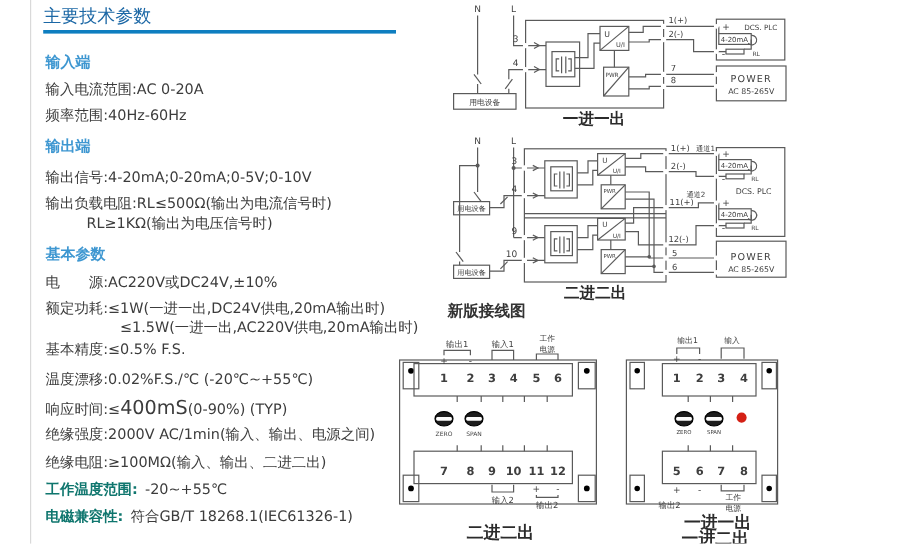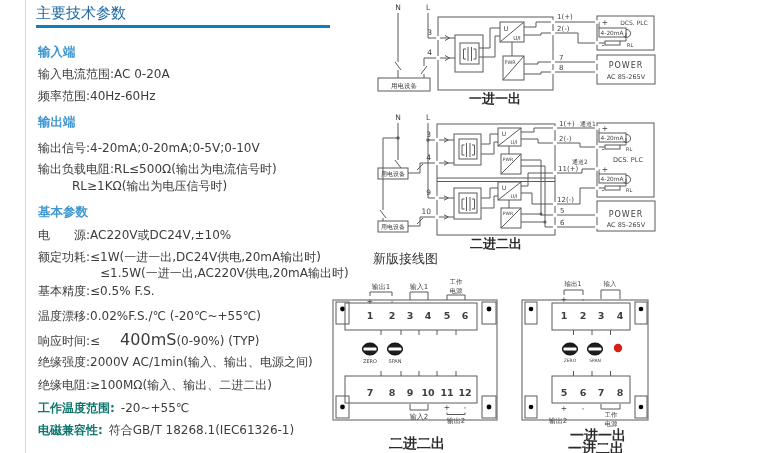--- a/index.html
+++ b/index.html
@@ -4,32 +4,32 @@
 <style>
   html,body{margin:0;padding:0;}
   body{width:762px;height:453px;position:relative;overflow:hidden;background:#fff;
        font-family:"DejaVu Sans","Liberation Sans",sans-serif;color:#3c3c3c;}
   .vline{position:absolute;left:25px;top:0;width:1px;height:453px;background:#d9d9d9;}
   .title{position:absolute;left:36px;top:4px;font-size:15px;font-weight:normal;color:#1b67a5;white-space:nowrap;}
   .title-underline{position:absolute;left:36px;top:25px;width:294px;height:3px;background:#0e7ec0;}
   .spec{position:absolute;left:38px;font-size:12px;color:#3c3c3c;white-space:nowrap;}
   .spec-h{position:absolute;left:38px;font-size:12.5px;font-weight:bold;color:#3e97d1;white-space:nowrap;}
   .blue-label{color:#0f766e;font-weight:bold;margin-right:6px;}
-  .big{font-size:16px;margin-left:20px;}
+  .big{font-size:16px;}
   .diag{position:absolute;}
   .diag path,.diag rect,.diag line{stroke:#5a5a5a;fill:none;stroke-width:1;}
   .diag text{fill:#3f3f3f;stroke:none;font-family:"DejaVu Sans","Liberation Sans",sans-serif;}
   .diag .fillc{fill:#5a5a5a;stroke:none;}
   .diag .term{fill:#fff;}
   .diag .cap{font-size:13px;font-weight:bold;fill:#2b2b2b;}
   .diag .cap14{font-size:14px;font-weight:bold;fill:#2b2b2b;}
   .diag .pot{fill:#1d1d1d;stroke:#000;}
   .diag .slot{fill:#fdfdfd;stroke:none;}
   .diag .led{fill:#d42015;stroke:none;}
-  .new-label{position:absolute;left:373px;top:250px;font-size:13px;font-weight:normal;color:#333;white-space:nowrap;}
+  .new-label{position:absolute;left:373px;top:250px;font-size:13px;font-weight:bold;color:#333;white-space:nowrap;}
 </style>
 </head>
 <body>
 
 <div class="vline"></div>
 
 <div class="title">主要技术参数</div>
 <div class="title-underline"></div>
 
 <div class="spec-h" style="top:44px">输入端</div>

